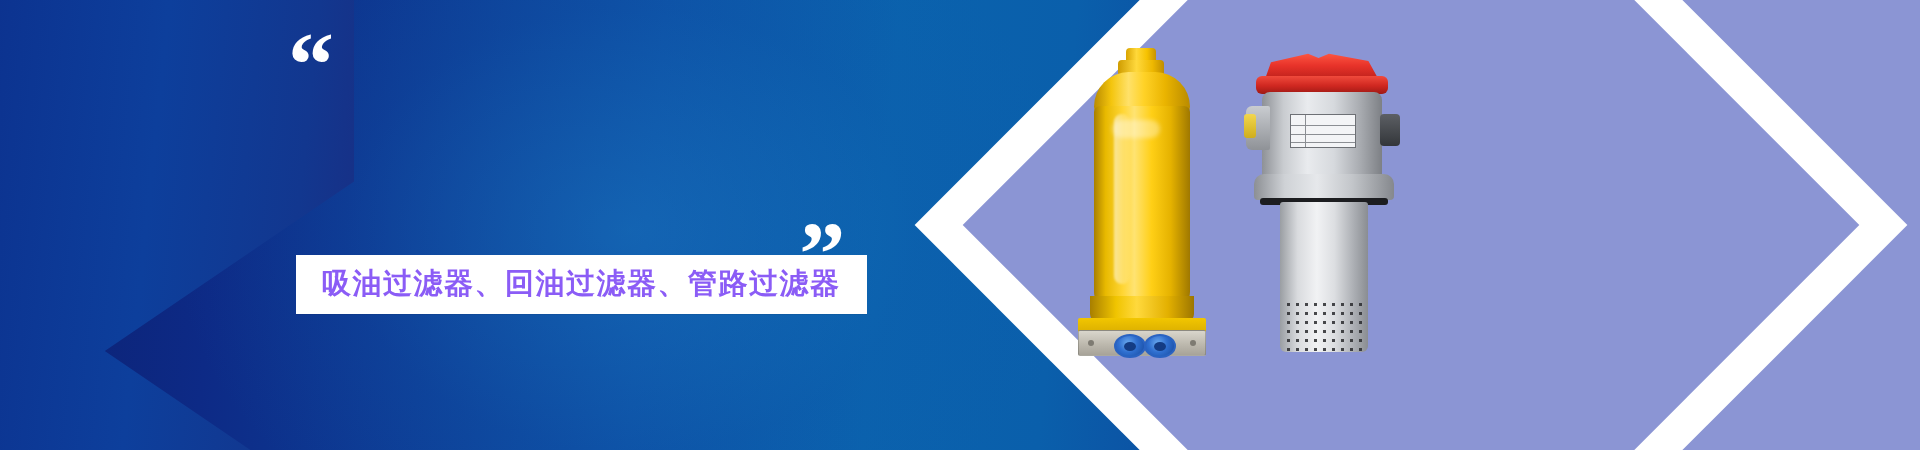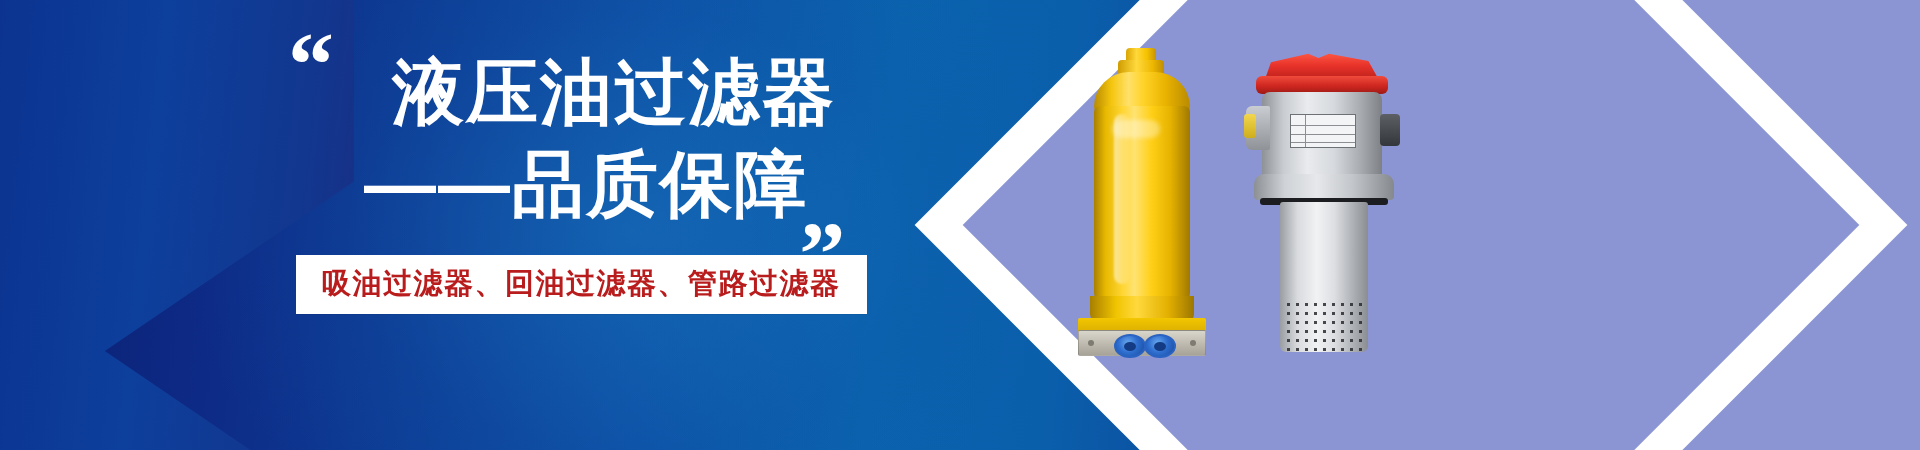--- a/index.html
+++ b/index.html
@@ -110,21 +110,21 @@
 
   
   .subtitle-box {
     position:absolute;
     left:296px; top:255px;
     background:#ffffff;
     padding:12px 26px 14px 26px;
     box-shadow:0 1px 0 rgba(0,0,0,0.06);
   }
   .subtitle-text {
-    color:#b91c1c;
+    color:#8b5cf6;
     font-size:29px;
     font-weight:700;
     letter-spacing:1.5px;
     white-space:nowrap;
     line-height:1.15;
   }
 
   
   .prod-yellow {
     position:absolute;
@@ -338,24 +338,20 @@
       <div class="pg-label-line r3"></div>
     </div>
     <div class="pg-flange"></div>
     <div class="pg-gasket"></div>
     <div class="pg-tube"></div>
     <div class="pg-perf"></div>
   </div>
 
   <div class="copy">
     <span class="quote-open">“</span>
-    <div class="headline">
-      <span class="l1">液压油过滤器</span>
-      <span class="l2">——品质保障</span>
-    </div>
     <span class="quote-close">„</span>
   </div>
 
   <div class="subtitle-box">
     <div class="subtitle-text">吸油过滤器、回油过滤器、管路过滤器</div>
   </div>
 
 </div>
 
 </body></html>

